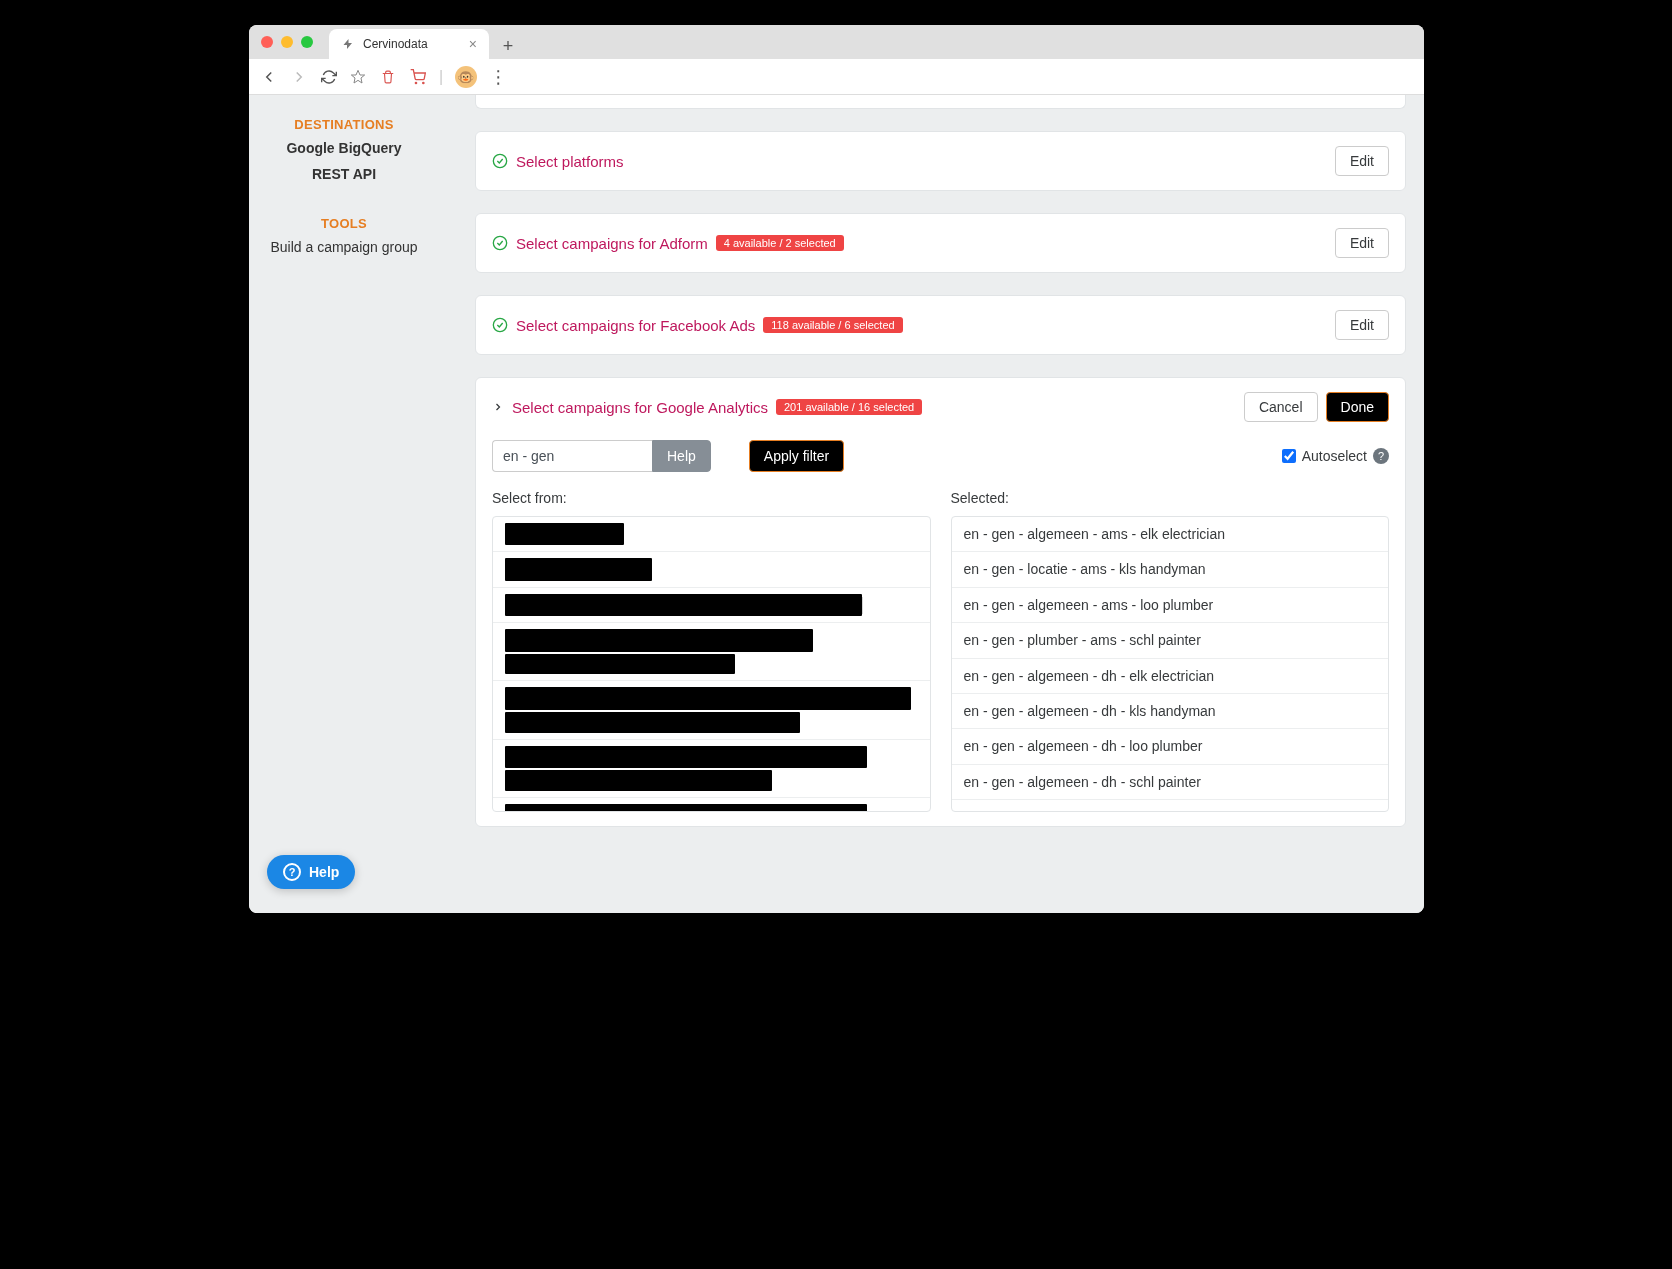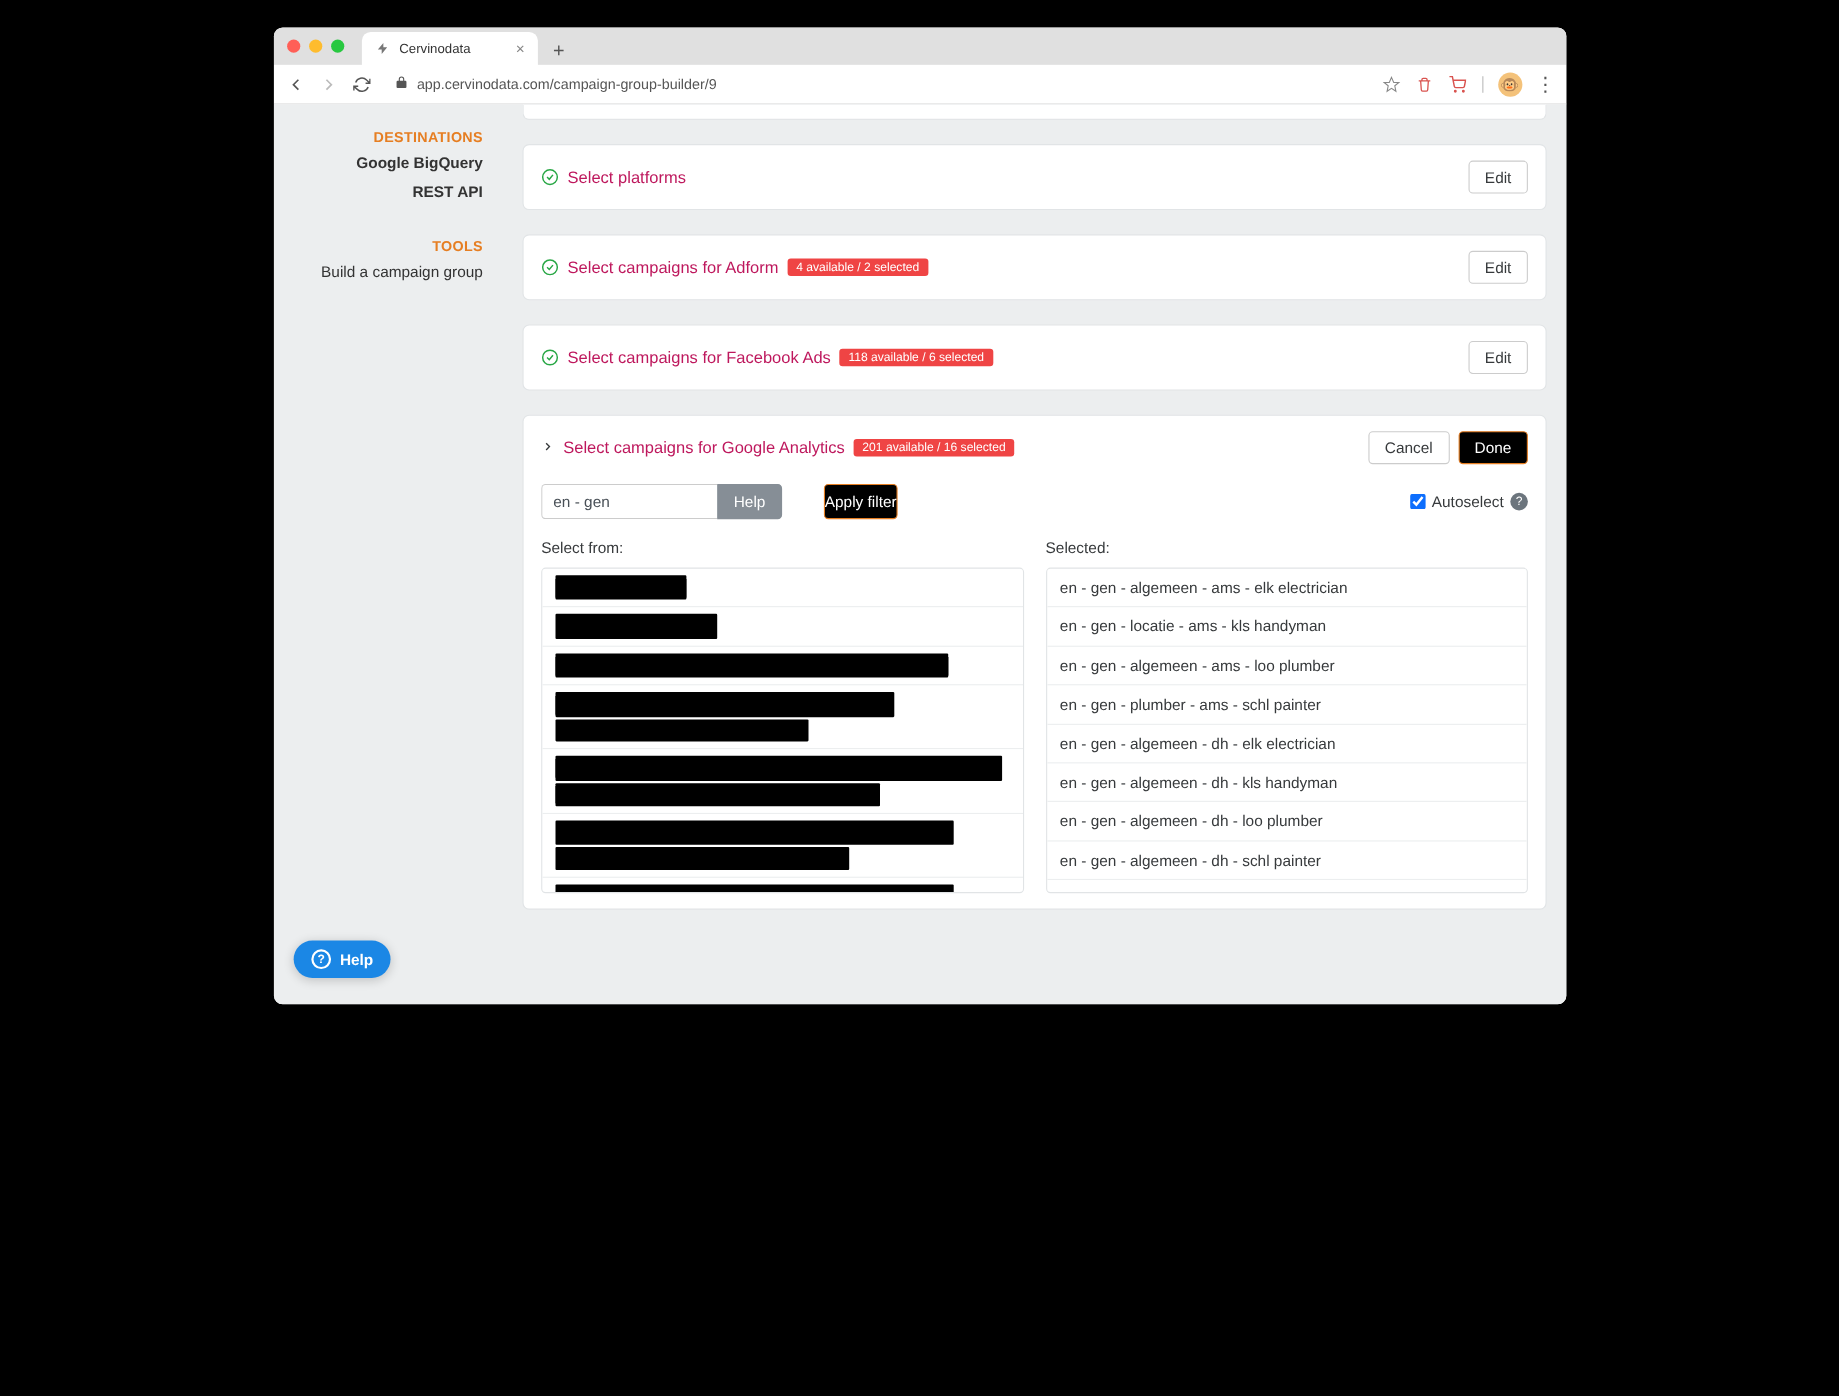--- a/index.html
+++ b/index.html
@@ -21,21 +21,21 @@
 .navbtn { width: 20px; height: 20px; display: flex; align-items: center; justify-content: center; color: #555; }
 .urlbox { flex: 1; display: flex; align-items: center; gap: 8px; font-size: 13px; color: #555; padding: 0 10px; }
 .urlbox .lock { color: #555; }
 .addr-right { display: flex; align-items: center; gap: 12px; }
 .addr-right .icon { width: 18px; height: 18px; display: flex; align-items: center; justify-content: center; color: #888; }
 .addr-right .red-icon { color: #d9534f; }
 .avatar { width: 22px; height: 22px; border-radius: 50%; background: #f4c27a; display: flex; align-items: center; justify-content: center; font-size: 14px; }
 .menu-dots { color: #555; font-size: 18px; }
 
 .app-body { display: flex; height: calc(100% - 70px); background: #eceeef; }
-.sidebar { width: 208px; padding: 12px 18px 0 0; text-align: right; }
+.sidebar { width: 208px; padding: 12px 18px 0 0; text-align: center; }
 .side-head { color: #e67e22; font-size: 13px; font-weight: 600; letter-spacing: 0.3px; margin-top: 10px; margin-bottom: 8px; }
 .side-item { color: #333; font-size: 14px; font-weight: 600; margin-bottom: 10px; cursor: pointer; }
 .side-item.thin { font-weight: 400; }
 
 .main { flex: 1; padding: 0 18px 24px 18px; overflow-y: auto; }
 .card-top-cut { height: 14px; background: #fff; border: 1px solid #e1e4e6; border-top: none; border-radius: 0 0 6px 6px; margin-bottom: 22px; }
 .card { background: #fff; border: 1px solid #e1e4e6; border-radius: 6px; padding: 14px 16px; margin-bottom: 22px; }
 .card-row { display: flex; align-items: center; justify-content: space-between; }
 .card-left { display: flex; align-items: center; gap: 8px; }
 .card-title { font-size: 15px; color: #be185d; }
@@ -45,21 +45,21 @@
 .btn-gray { background: #868e96; color: #fff; border: 1px solid #868e96; }
 .badge { background: #ef4444; color: #fff; font-size: 11px; padding: 2px 8px; border-radius: 3px; }
 .chevron { color: #373a3c; font-size: 15px; }
 
 .expanded-card .card-row { margin-bottom: 18px; }
 .filter-row { display: flex; align-items: center; gap: 0; margin-bottom: 18px; justify-content: space-between; }
 .filter-left { display: flex; align-items: center; gap: 20px; }
 .input-group { display: flex; }
 .text-input { border: 1px solid #ccc; border-right: none; border-radius: 4px 0 0 4px; padding: 7px 10px; font-size: 14px; width: 160px; color: #495057; }
 .clear-btn { border-radius: 0 4px 4px 0; padding: 7px 14px; }
-.apply-btn { margin-left: 18px; padding: 7px 0; }
+.apply-btn { margin-left: 18px; padding: 7px 14px; }
 .autoselect { display: flex; align-items: center; gap: 6px; font-size: 14px; color: #373a3c; }
 .checkbox { width: 14px; height: 14px; accent-color: #0d6efd; }
 .help-circle { width: 16px; height: 16px; border-radius: 50%; background: #6c757d; color: #fff; font-size: 11px; display: inline-flex; align-items: center; justify-content: center; }
 
 .columns { display: flex; gap: 20px; }
 .col { flex: 1; }
 .col-label { font-size: 14px; color: #373a3c; margin-bottom: 10px; }
 .list { border: 1px solid #e1e4e6; border-radius: 4px; background: #fff; max-height: 296px; overflow: hidden; }
 .list-item { padding: 6px 12px; font-size: 14px; color: #373a3c; border-bottom: 1px solid #eceeef; cursor: pointer; line-height: 1.6; }
 .list-item:last-child { border-bottom: none; }
@@ -103,28 +103,20 @@
     </div>
     <div class="navbtn" style="opacity:0.4">
       <svg viewBox="0 0 24 24" width="18" height="18" fill="none" stroke="#555" stroke-width="2">
             <path d="M9 18l6-6-6-6"></path>
           </svg>
     </div>
     <div class="navbtn">
       <svg viewBox="0 0 24 24" width="16" height="16" fill="none" stroke="#555" stroke-width="2">
             <path d="M23 4v6h-6M1 20v-6h6M3.51 9a9 9 0 0114.85-3.36L23 10M1 14l4.64 4.36A9 9 0 0020.49 15"></path>
           </svg>
-    </div>
-    <div class="urlbox">
-      <span class="lock">
-        <svg viewBox="0 0 24 24" width="12" height="12" fill="#555">
-              <path d="M12 1a5 5 0 00-5 5v3H5a2 2 0 00-2 2v9a2 2 0 002 2h14a2 2 0 002-2v-9a2 2 0 00-2-2h-2V6a5 5 0 00-5-5zm-3 5a3 3 0 016 0v3H9V6z"></path>
-            </svg>
-      </span>
-      <span>app.cervinodata.com/campaign-group-builder/9</span>
     </div>
     <div class="addr-right">
       <span class="icon">
         <svg viewBox="0 0 24 24" width="16" height="16" fill="none" stroke="#888" stroke-width="1.5">
               <path d="M12 2l3 7h7l-5.5 4.5L18 21l-6-4-6 4 1.5-7.5L2 9h7z"></path>
             </svg>
       </span>
       <span class="icon red-icon">
         <svg viewBox="0 0 24 24" width="14" height="14" fill="none" stroke="#d9534f" stroke-width="2">
               <path d="M3 6h18M8 6V4a2 2 0 012-2h4a2 2 0 012 2v2M6 6l1 14a2 2 0 002 2h6a2 2 0 002-2l1-14"></path>

